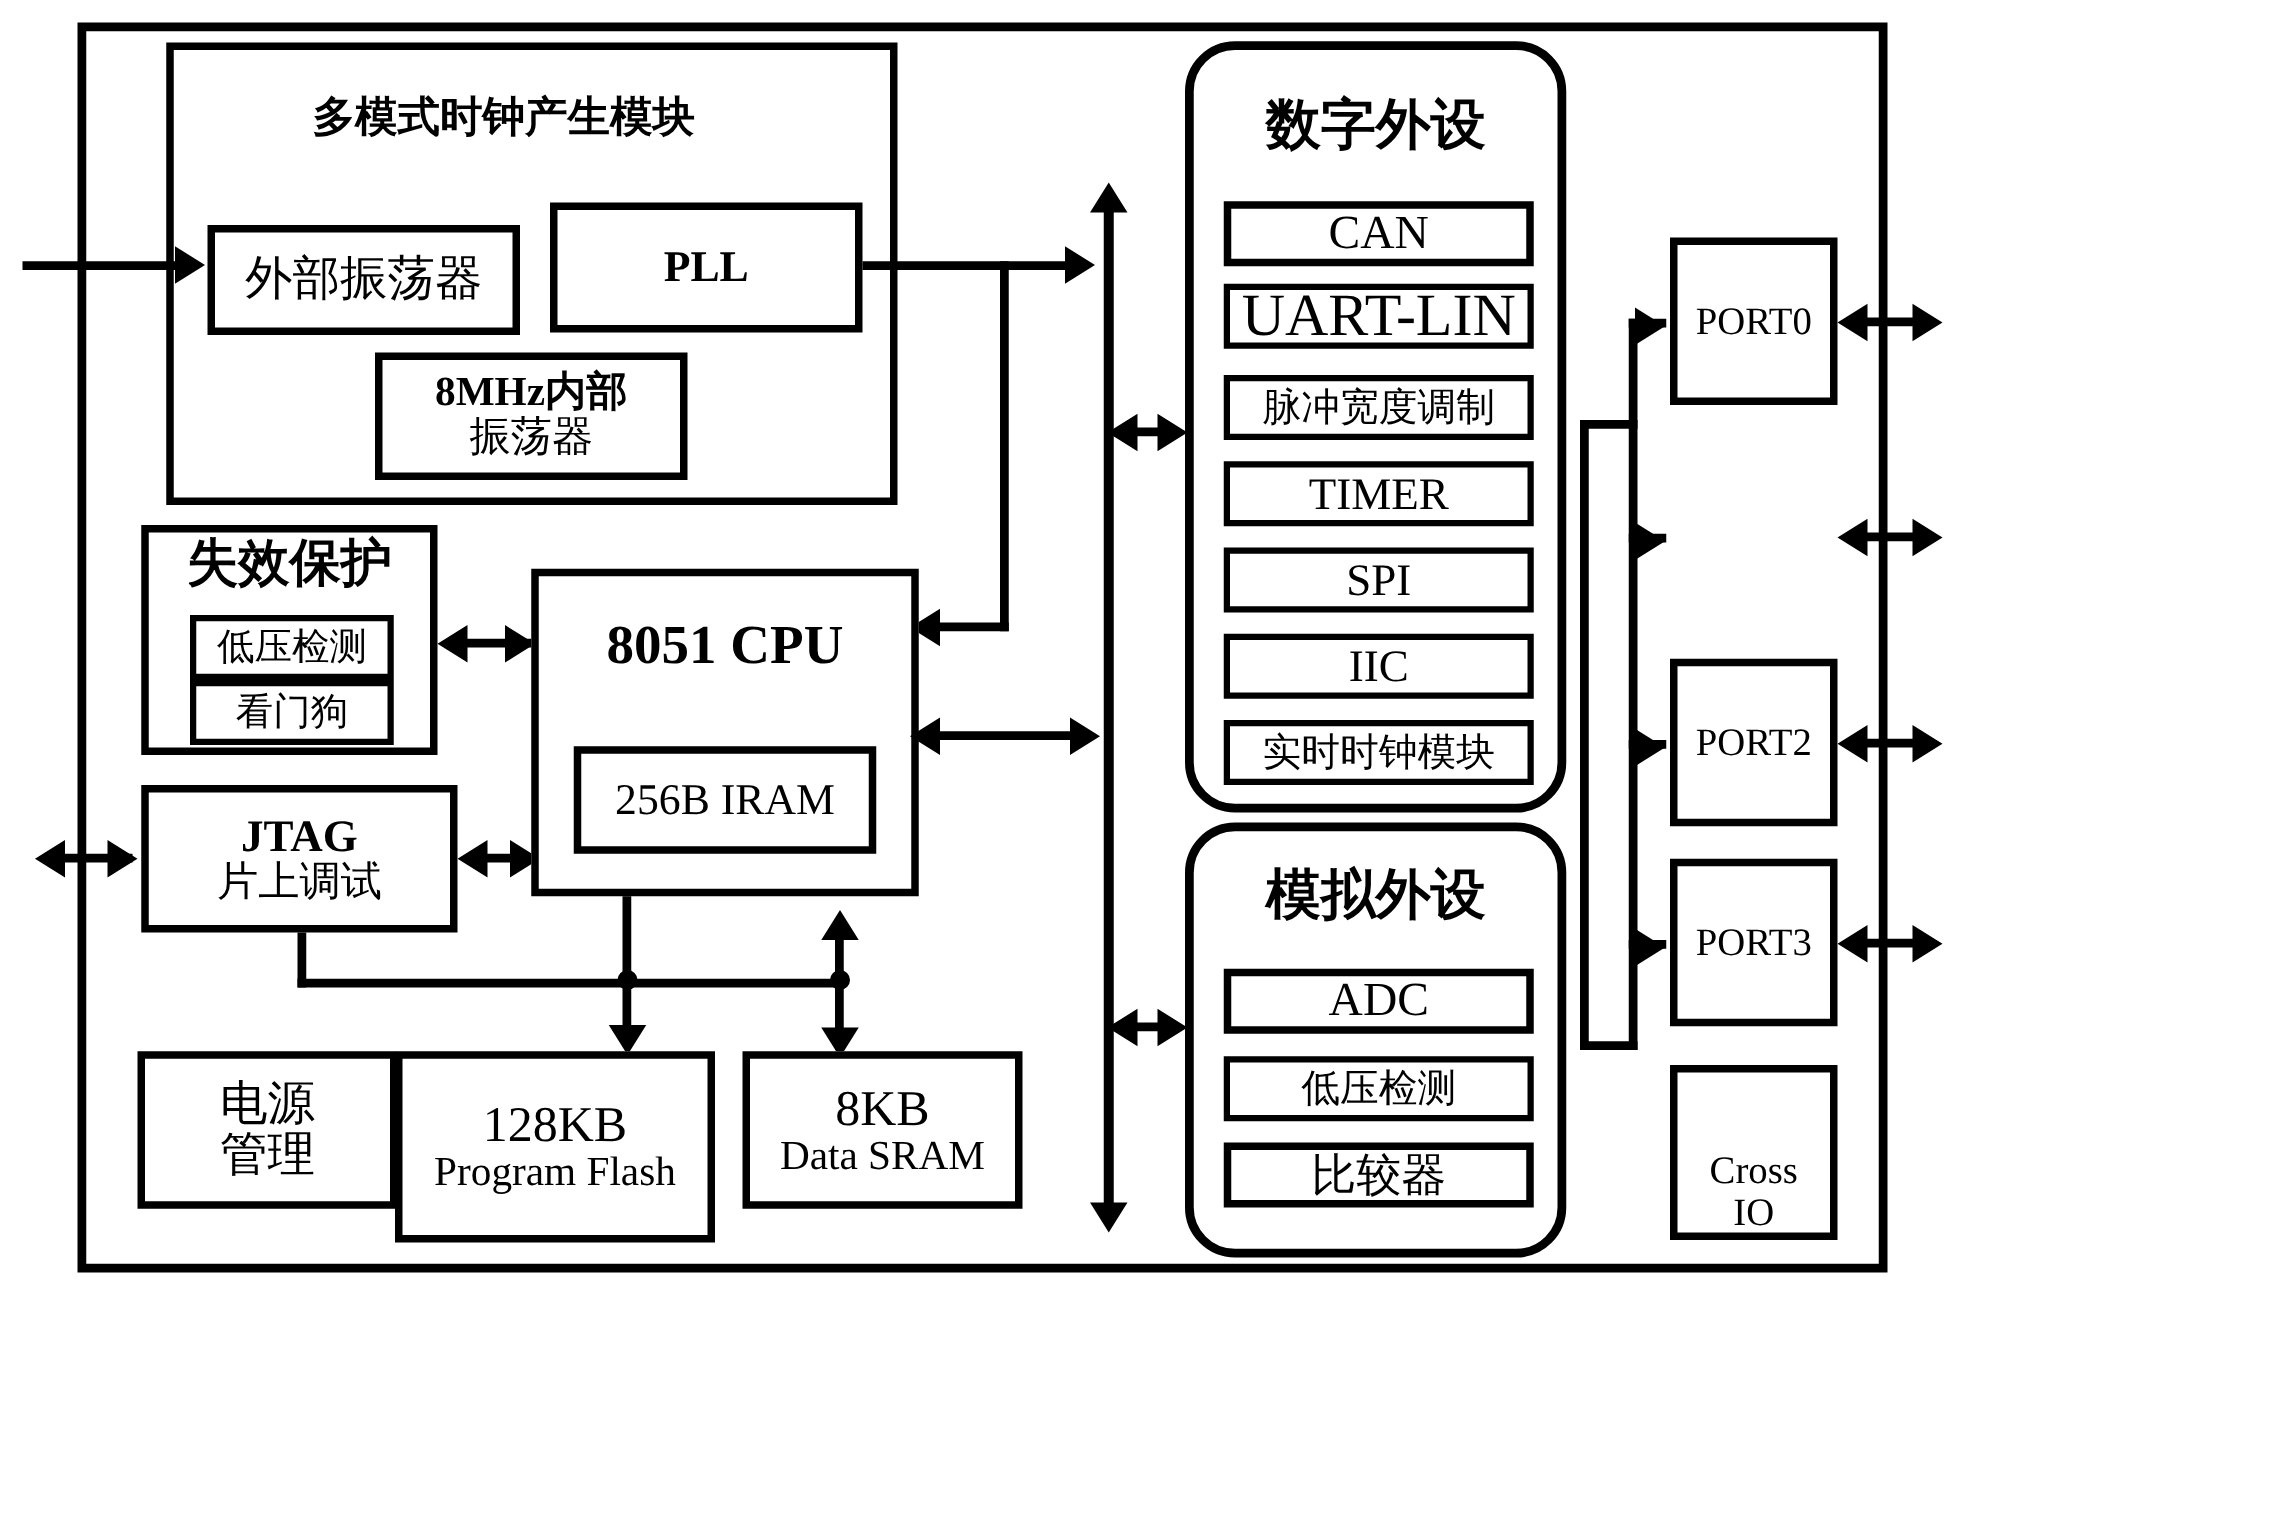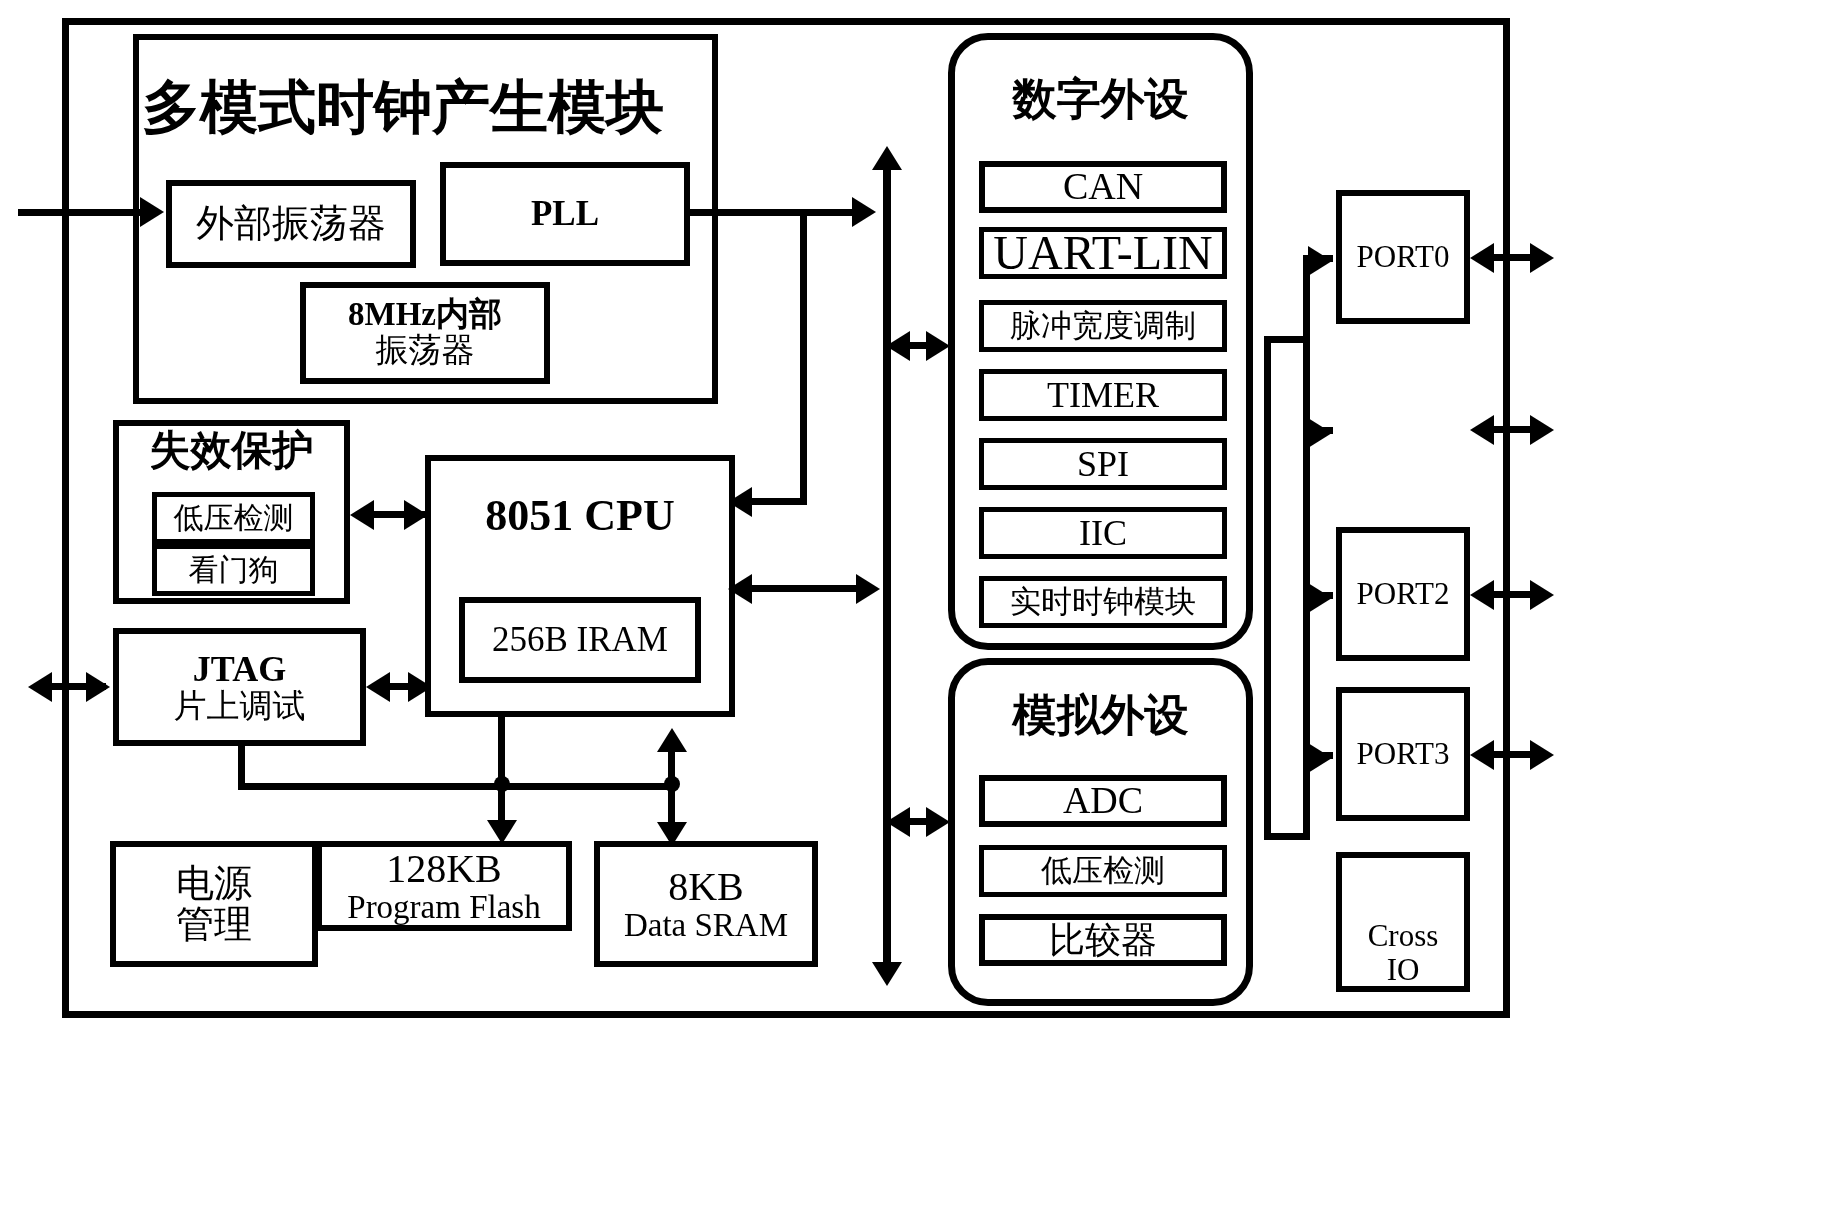--- a/index.html
+++ b/index.html
@@ -28,21 +28,21 @@
   .bold{font-weight:bold;}
 </style>
 </head>
 <body>
 
 <div id="root">
 
   <div class="bx thick" style="left:62px;top:18px;width:1448px;height:1000px;border-width:7px;"></div>
 
   <div class="bx" style="left:133px;top:34px;width:585px;height:370px;border-width:6px;"></div>
-  <div class="lbl bold" style="left:133px;top:76px;width:540px;font-size:58px;">多模式时钟产生模块</div>
+  <div class="lbl bold" style="left:133px;top:76px;width:540px;font-size:34px;">多模式时钟产生模块</div>
 
   <div class="bx" style="left:166px;top:180px;width:250px;height:88px;border-width:6px;font-size:38px;">
       <span>外部振荡器</span>
     </div>
 
   <div class="bx" style="left:440px;top:162px;width:250px;height:104px;border-width:6px;font-size:35px;font-weight:bold;">
       <span>PLL</span>
     </div>
 
   <div class="bx col" style="left:300px;top:282px;width:250px;height:102px;border-width:6px;font-size:33px;">
@@ -105,21 +105,21 @@
   <div class="w" style="left:668px;top:740px;width:7px;height:100px;"></div>
   <div class="dot" style="left:664px;top:776px;"></div>
   <div class="ah u" style="left:657px;top:728px;"></div>
   <div class="ah d" style="left:657px;top:822px;"></div>
 
   <div class="bx col" style="left:110px;top:841px;width:208px;height:126px;border-width:6px;font-size:38px;">
     <span>电源</span>
     <span>管理</span>
   </div>
 
-  <div class="bx col" style="left:316px;top:841px;width:256px;height:90px;border-width:6px;">
+  <div class="bx col" style="left:316px;top:841px;width:256px;height:153px;border-width:6px;">
     <span style="font-size:40px;">128KB</span>
     <span style="font-size:33px;">Program Flash</span>
   </div>
 
   <div class="bx col" style="left:594px;top:841px;width:224px;height:126px;border-width:6px;">
     <span style="font-size:40px;">8KB</span>
     <span style="font-size:33px;">Data SRAM</span>
   </div>
 
   <div class="w" style="left:883px;top:168px;width:8px;height:800px;"></div>

